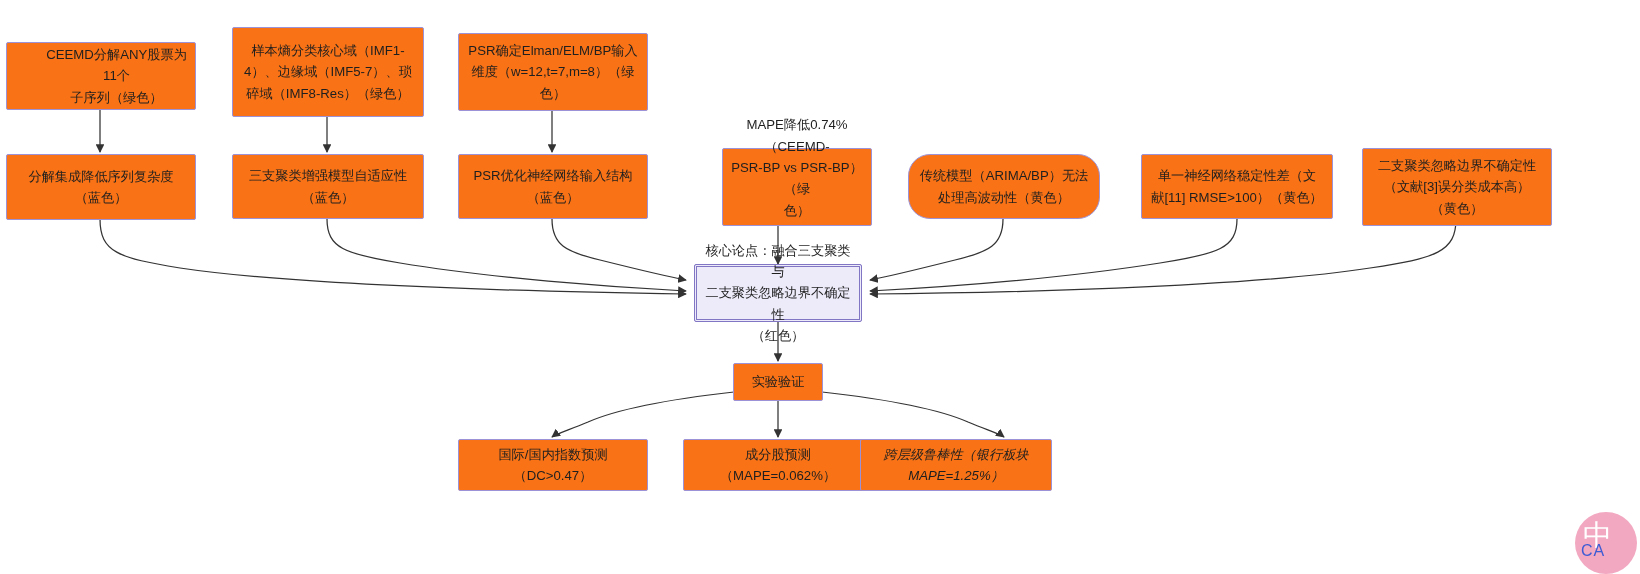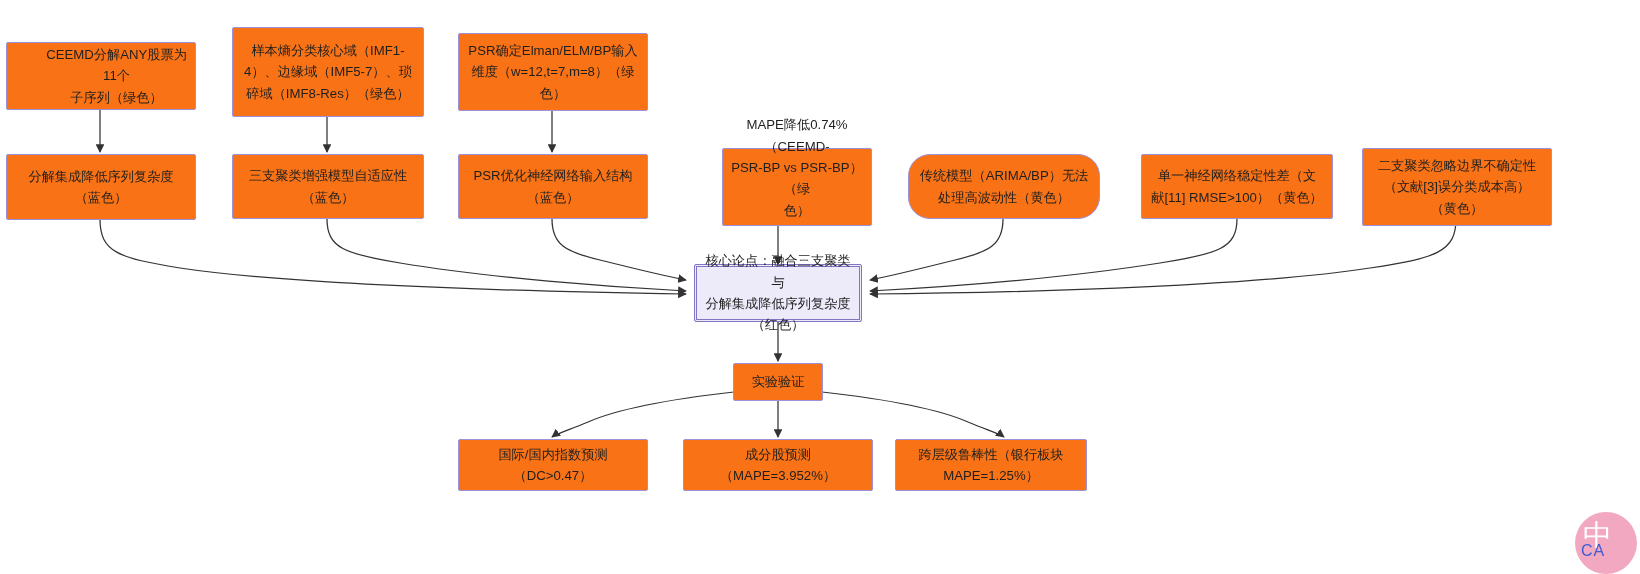--- a/index.html
+++ b/index.html
@@ -161,39 +161,39 @@
 </div>
 
 <div class="node-box" style="left:1362px; top:148px; width:190px; height:78px;">
   <span class="txt">二支聚类忽略边界不确定性
 （文献[3]误分类成本高）
 （黄色）</span>
 </div>
 
 <div class="node-box node-core" style="left:694px; top:264px; width:168px; height:58px;">
   <span class="txt">核心论点：融合三支聚类与
-分解集成降低序列复杂度
+二支聚类忽略边界不确定性
 （红色）</span>
 </div>
 
 <div class="node-box" style="left:733px; top:363px; width:90px; height:38px;">
   <span class="txt">实验验证</span>
 </div>
 
 <div class="node-box" style="left:458px; top:439px; width:190px; height:52px;text-align:center;">
   <span class="txt">国际/国内指数预测
 （DC&gt;0.47）</span>
 </div>
 
 <div class="node-box" style="left:683px; top:439px; width:190px; height:52px;">
   <span class="txt">成分股预测
-（MAPE=3.952%）</span>
+（MAPE=0.062%）</span>
 </div>
 
-<div class="node-box" style="left:895px; top:439px; width:192px; height:52px;">
+<div class="node-box" style="left:860px; top:439px; width:192px; height:52px;font-style:italic;">
   <span class="txt">跨层级鲁棒性（银行板块
 MAPE=1.25%）</span>
 </div>
 
 <div id="watermark">
   <span class="wm-char">中</span>
   <span class="wm-sub">CA</span>
 </div>
 
 </body></html>

